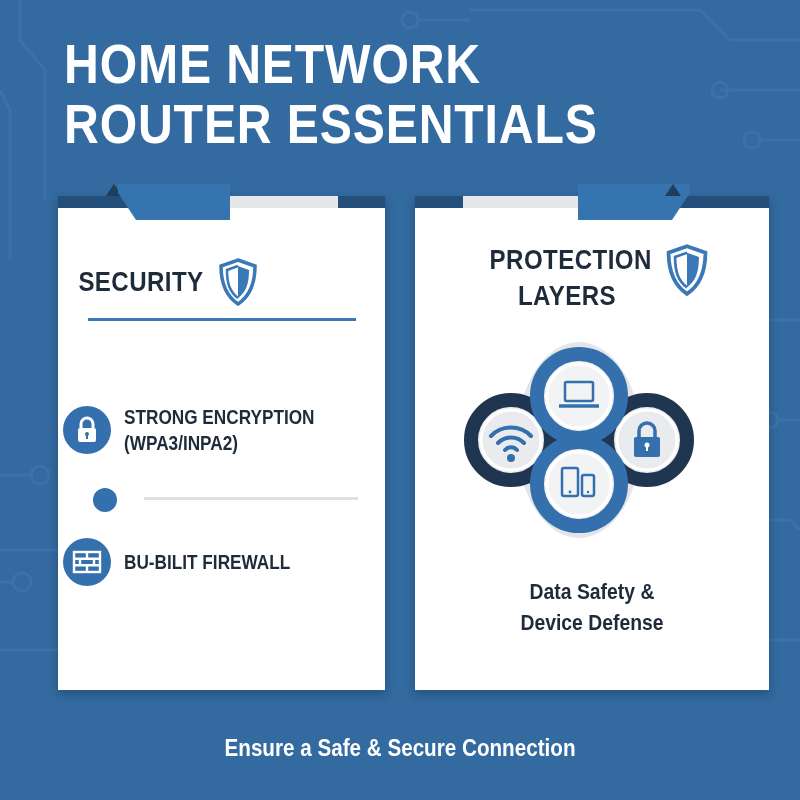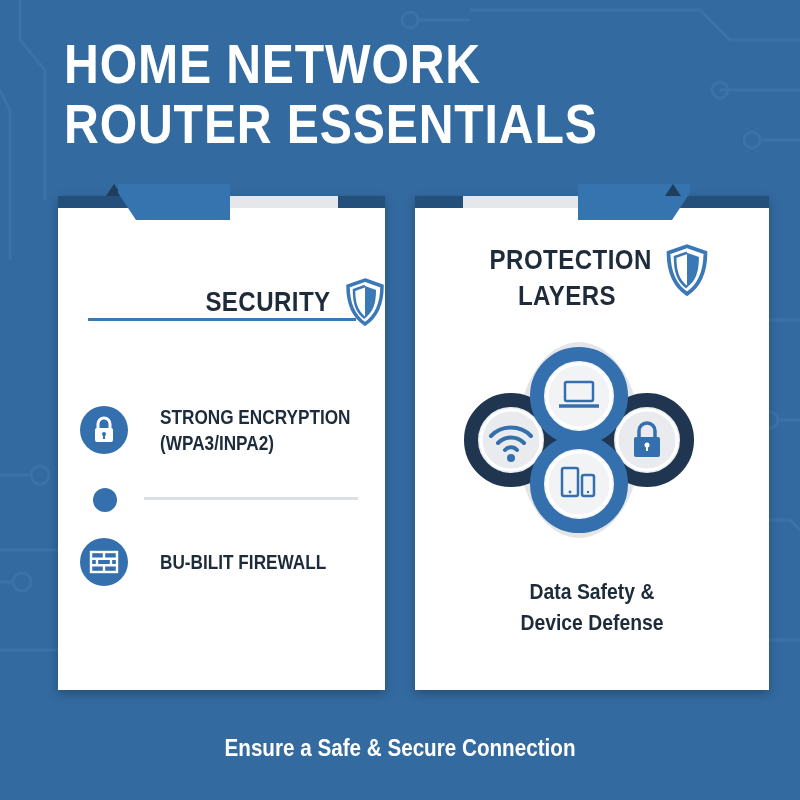--- a/index.html
+++ b/index.html
@@ -28,25 +28,25 @@
   .tab-left-notch { position:absolute; left: 48px; top: -12px; width: 0; height: 0;
     border-left: 8px solid transparent; border-right: 8px solid transparent; border-bottom: 12px solid #1f3e5e; }
   .tab-right { left: 163px; width: 112px; clip-path: polygon(0 0, 100% 0, 100% 24%, 94px 100%, 0 100%); }
   .tab-right-notch { position:absolute; left: 250px; top: -12px; width: 0; height: 0;
     border-left: 8px solid transparent; border-right: 8px solid transparent; border-bottom: 12px solid #1f3e5e; }
 
   .heading {
     color: #1e2b3a; font-weight: 700; font-size: 28px; letter-spacing: 0.5px;
     transform: scaleX(0.86);
   }
-  .sec-head { position: absolute; top: 62px; left: 0; right: 0; display: flex; align-items: center; justify-content: flex-end; gap: 14px; margin-top: 20px; }
+  .sec-head { position: absolute; top: 62px; left: 0; right: 0; display: flex; align-items: center; justify-content: flex-start; gap: 14px; }
   .sec-head .heading { transform-origin: right center; }
   .sec-rule { position: absolute; left: 30px; width: 268px; top: 122px; height: 3px; background: #3a78b6; }
 
-  .feature { position: absolute; left: 22px; display: flex; align-items: flex-start; gap: 32px; }
+  .feature { position: absolute; left: 5px; display: flex; align-items: flex-start; gap: 13px; }
   .feature .circle {
     width: 48px; height: 48px; border-radius: 50%; background: #3470ad;
     display: flex; align-items: center; justify-content: center; flex-shrink: 0;
   }
   .feature .label {
     color: #1e2b3a; font-weight: 700; font-size: 20px; line-height: 26px;
     transform: scaleX(0.86); transform-origin: left top; white-space: nowrap;
   }
   .feat-1 { top: 210px; }
   .feat-1 .label { margin-top: -2px; }

